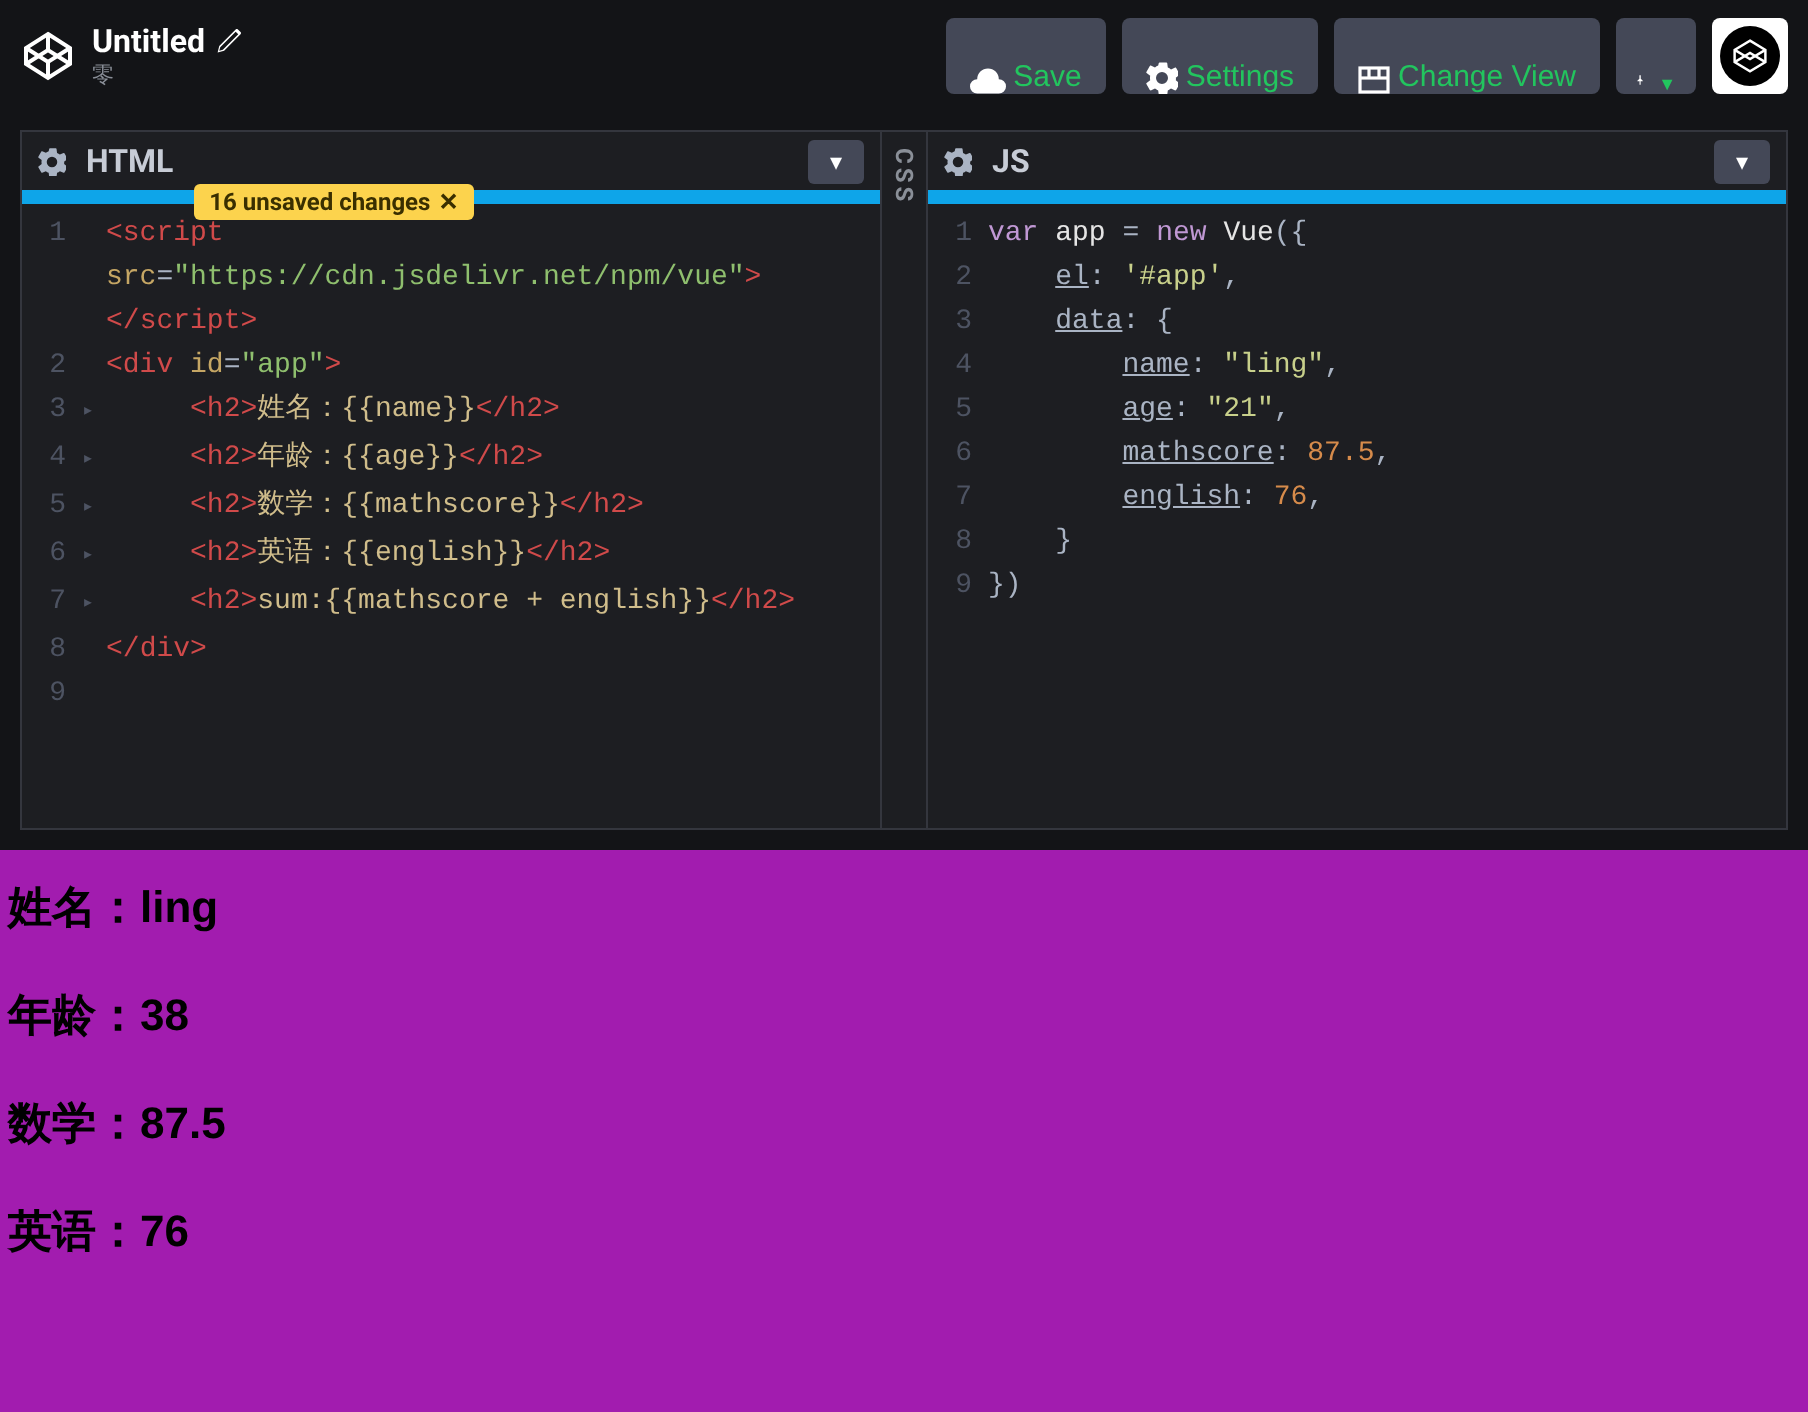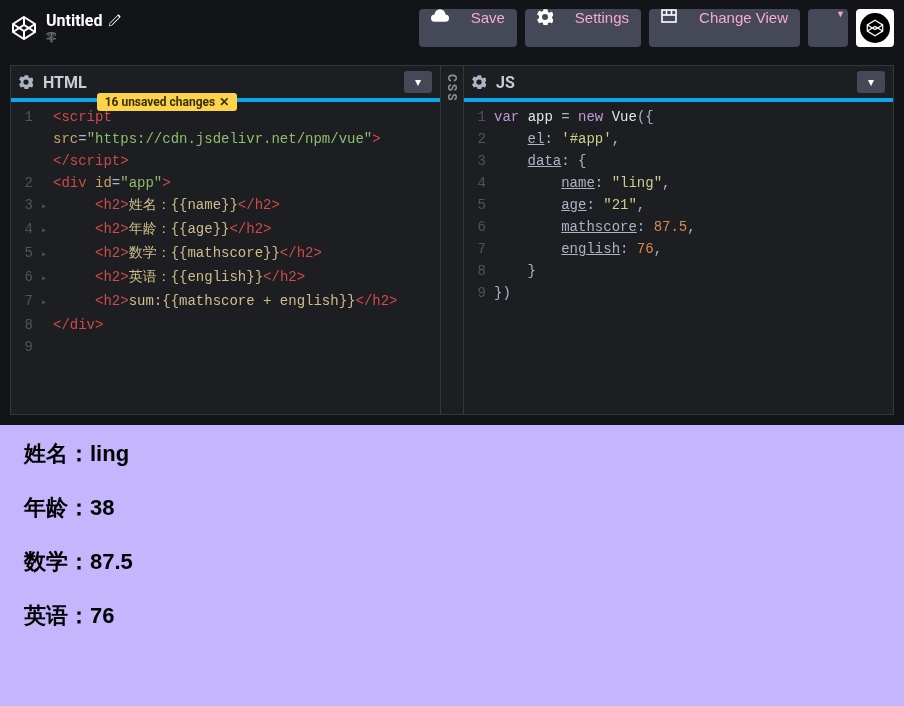--- a/index.html
+++ b/index.html
@@ -22,31 +22,31 @@
   display:flex;align-items:center;justify-content:center;
   color:#fff;
 }
 .title-area { margin-left:8px; flex:1; }
 .title-row { display:flex; align-items:center; gap:6px; }
 .pen-title { color:#fff; font-weight:700; font-size:16px;text-align:right; }
 .pencil { color:#fff; font-size:13px; }
 .author { color:#8a8f98; font-size:11px; }
 .hbtn {
   background:#444857;
-  color:#f9a8d4;
+  color:#22c55e;
   border:none;
   border-radius:4px;
   padding:0 12px;
   height:38px;
   font-size:15px;
   font-weight:500;
   margin-left:8px;
   display:flex;
-  align-items:flex-start;
-  gap:22px;
+  align-items:flex-end;
+  gap:4px;
   cursor:pointer;
 }
 .hbtn-small { padding:0 10px; width:40px; justify-content:center; }
 .avatar {
   width:38px;height:38px;
   background:#fff;
   border-radius:4px;
   margin-left:8px;
   display:flex;
   align-items:center;
@@ -68,21 +68,21 @@
   flex:1;
   background:#1d1e22;
   border:1px solid #34363e;
   display:flex;
   flex-direction:column;
   min-width:0;
 }
 .pane-header {
   height:36px;
   background:#1d1e22;
-  border-bottom:4px solid #0ea5e9;
+  border-bottom:7px solid #0ea5e9;
   display:flex;
   align-items:center;
   padding:0 8px;
   gap:10px;
 }
 .gear { color:#aab4c4; }
 .pane-title {
   color:#c7ccd6;
   font-weight:700;
   font-size:16px;
@@ -155,24 +155,24 @@
 .attr { color:#c5a664; }
 .str { color:#8fbf6e; }
 .txt { color:#d0bd8b;margin-top:23px; }
 .kw { color:#c098d4; }
 .varname { color:#e5e5e5; }
 .op { color:#aab4c4; }
 .prop { color:#aab4c4;text-decoration:underline; }
 .num { color:#d68b4b; }
 .strjs { color:#c8d08b; }
 .preview {
-  background:#c4b5fd;
+  background:#a21caf;
   color:#000;
   height:calc(706px - 55px - 370px);
-  padding:14px 24px;
+  padding:14px 4px;
   font-family:"Microsoft YaHei",sans-serif;
 }
 .preview h2 {
   font-size:22px;
   font-weight:700;
   margin:0 0 24px 0;
 }
 svg { display:block; }
 </style>
 </head>

